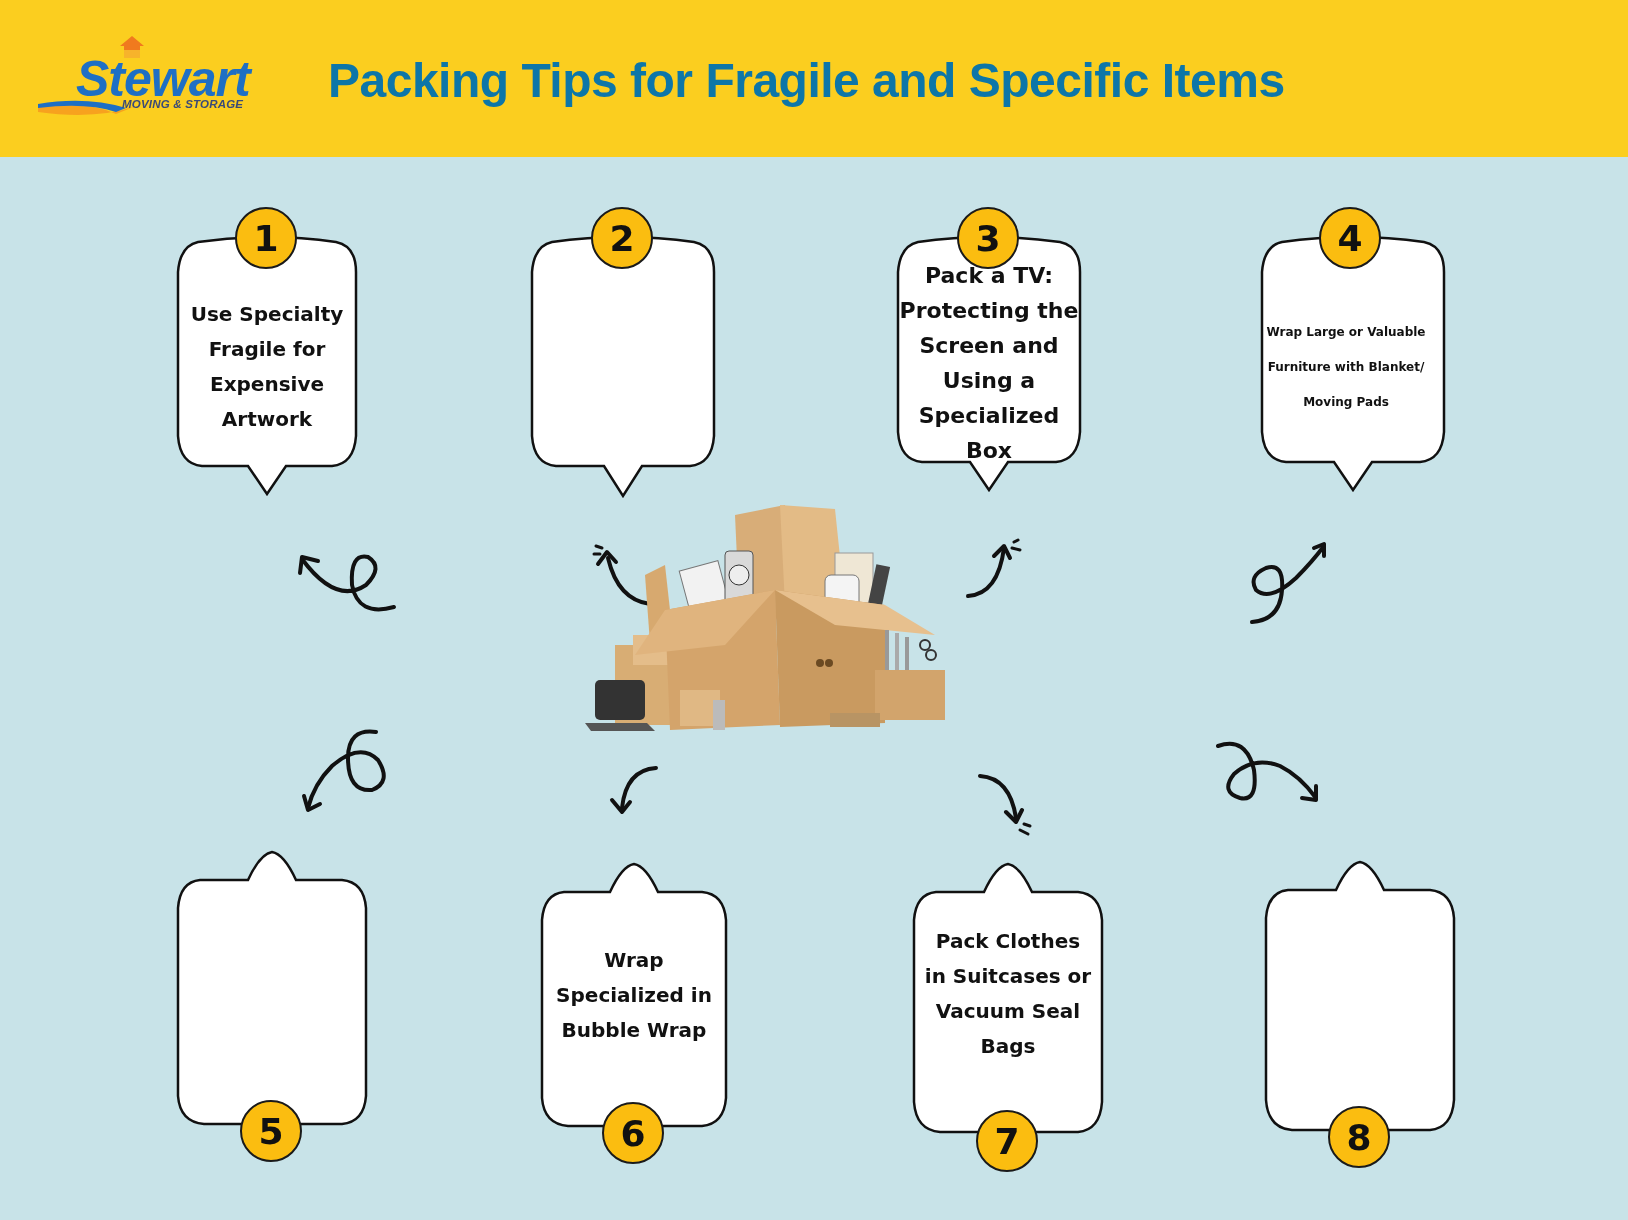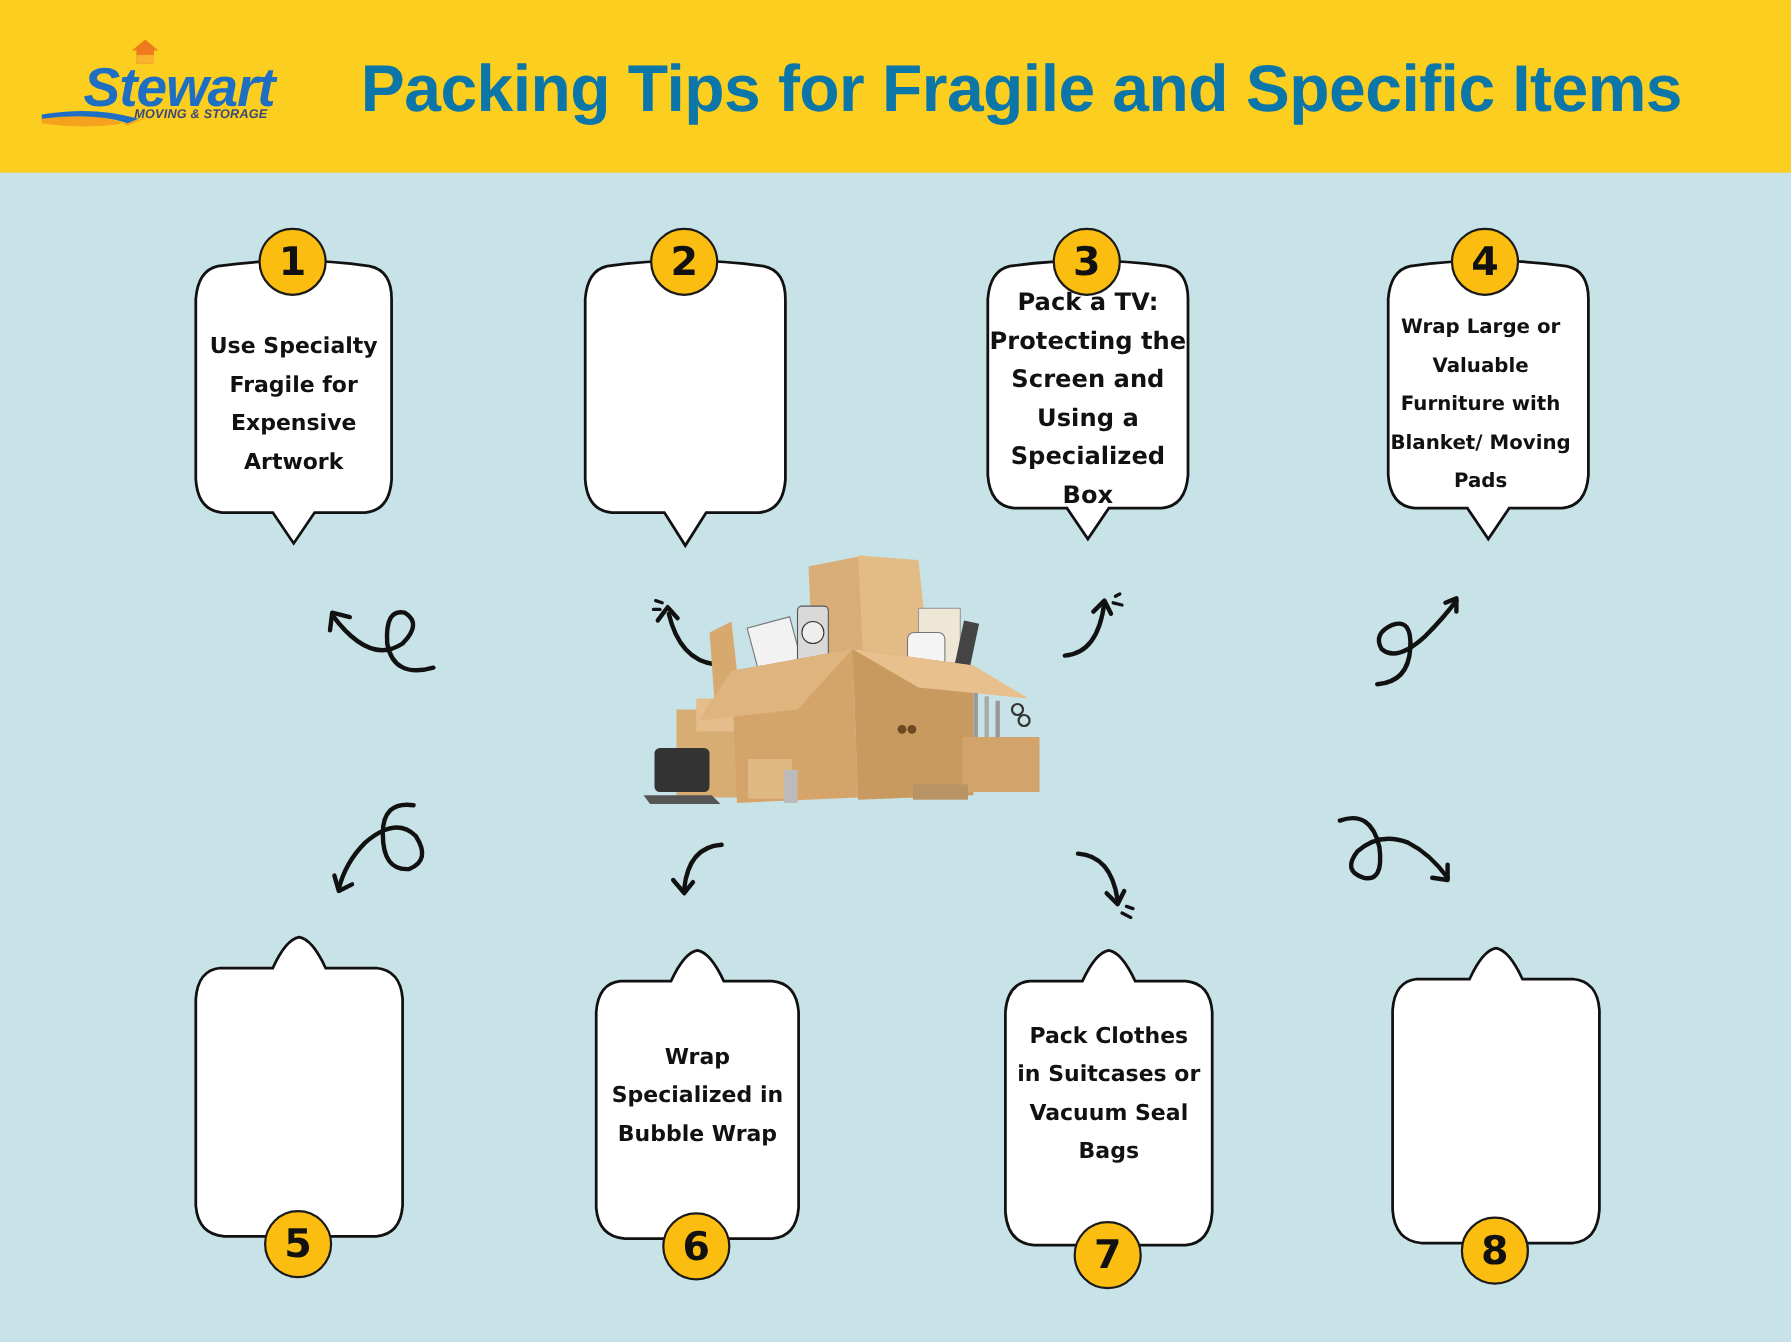--- a/index.html
+++ b/index.html
@@ -3,21 +3,21 @@
 <meta charset="utf-8">
 <style>
   html,body{margin:0;padding:0;}
   body{width:1628px;height:1220px;position:relative;overflow:hidden;background:#c8e3e8;font-family:"DejaVu Sans","Liberation Sans",sans-serif;}
   .header{position:absolute;left:0;top:0;width:1628px;height:157px;background:#fbce1f;}
   .logo{position:absolute;left:36px;top:36px;width:250px;height:90px;}
   .logo-house{position:absolute;left:84px;top:0;width:24px;height:22px;}
   .logo-word{position:absolute;left:40px;top:18px;font-family:"Liberation Sans",sans-serif;font-style:italic;font-weight:bold;font-size:50px;color:#1e6fc4;letter-spacing:-1px;line-height:50px;}
   .logo-sub{position:absolute;left:86px;top:62px;font-family:"Liberation Sans",sans-serif;font-style:italic;font-weight:bold;font-size:11.5px;color:#3a4a78;letter-spacing:0.2px;}
   .logo-swoosh{position:absolute;left:0;top:40px;width:110px;height:45px;}
-  .title{position:absolute;left:328px;top:46px;font-family:"Liberation Sans",sans-serif;font-weight:bold;font-size:60px;color:#0d76a8;white-space:nowrap;letter-spacing:-0.5px;line-height:70px;}
+  .title{position:absolute;left:328px;top:46px;font-family:"Liberation Sans",sans-serif;font-weight:bold;font-size:48px;color:#0d76a8;white-space:nowrap;letter-spacing:-0.5px;line-height:70px;}
   .bubble{position:absolute;}
   .bubble svg.shape{position:absolute;left:0;top:0;overflow:visible;}
   .bubble .text{position:absolute;display:flex;align-items:center;justify-content:center;text-align:center;font-family:"DejaVu Sans",sans-serif;font-weight:bold;font-size:20px;line-height:35px;color:#111;}
   .badge{position:absolute;width:62px;height:62px;border-radius:50%;background:#fbbd10;border:2px solid #1a1a1a;box-sizing:border-box;display:flex;align-items:center;justify-content:center;font-family:"DejaVu Sans",sans-serif;font-weight:bold;font-size:36px;color:#111;}
   .arrow{position:absolute;overflow:visible;}
   .center-img{position:absolute;left:585px;top:495px;width:400px;height:270px;}
 </style>
 </head>
 <body>
 
@@ -57,21 +57,21 @@
       <path d="M24,4 Q95,-6 166,4 Q186,8 186,34 L186,194 Q184,222 162,224 L114,224 L95,252 L76,224 L28,224 Q6,222 4,194 L4,34 Q6,8 24,4 Z" fill="#fff" stroke="#111" stroke-width="2.5"></path>
     </svg>
   <div class="text" style="left:4px;top:36px;width:182px;height:178px;font-size:22px;">Pack a TV: Protecting the Screen and Using a Specialized Box</div>
 </div>
 <div class="badge" style="left:957px;top:207px;">3</div>
 
 <div class="bubble" style="left:1258px;top:238px;width:190px;height:258px;">
   <svg class="shape" width="190" height="258">
       <path d="M24,4 Q95,-6 166,4 Q186,8 186,34 L186,194 Q184,222 162,224 L114,224 L95,252 L76,224 L28,224 Q6,222 4,194 L4,34 Q6,8 24,4 Z" fill="#fff" stroke="#111" stroke-width="2.5"></path>
     </svg>
-  <div class="text" style="left:4px;top:40px;width:168px;height:178px;font-size:18px;">Wrap Large or Valuable Furniture with Blanket/ Moving Pads</div>
+  <div class="text" style="left:4px;top:40px;width:168px;height:178px;font-size:12px;">Wrap Large or Valuable Furniture with Blanket/ Moving Pads</div>
 </div>
 <div class="badge" style="left:1319px;top:207px;">4</div>
 
 <div class="bubble" style="left:174px;top:852px;width:196px;height:282px;">
   <svg class="shape" width="196" height="282">
       <path d="M26,28 L74,28 Q86,2 98,0 Q110,2 122,28 L168,28 Q190,30 192,56 L192,244 Q190,270 168,272 L30,272 Q6,270 4,244 L4,56 Q6,30 26,28 Z" fill="#fff" stroke="#111" stroke-width="2.5"></path>
     </svg>
 </div>
 <div class="badge" style="left:240px;top:1100px;">5</div>
 

